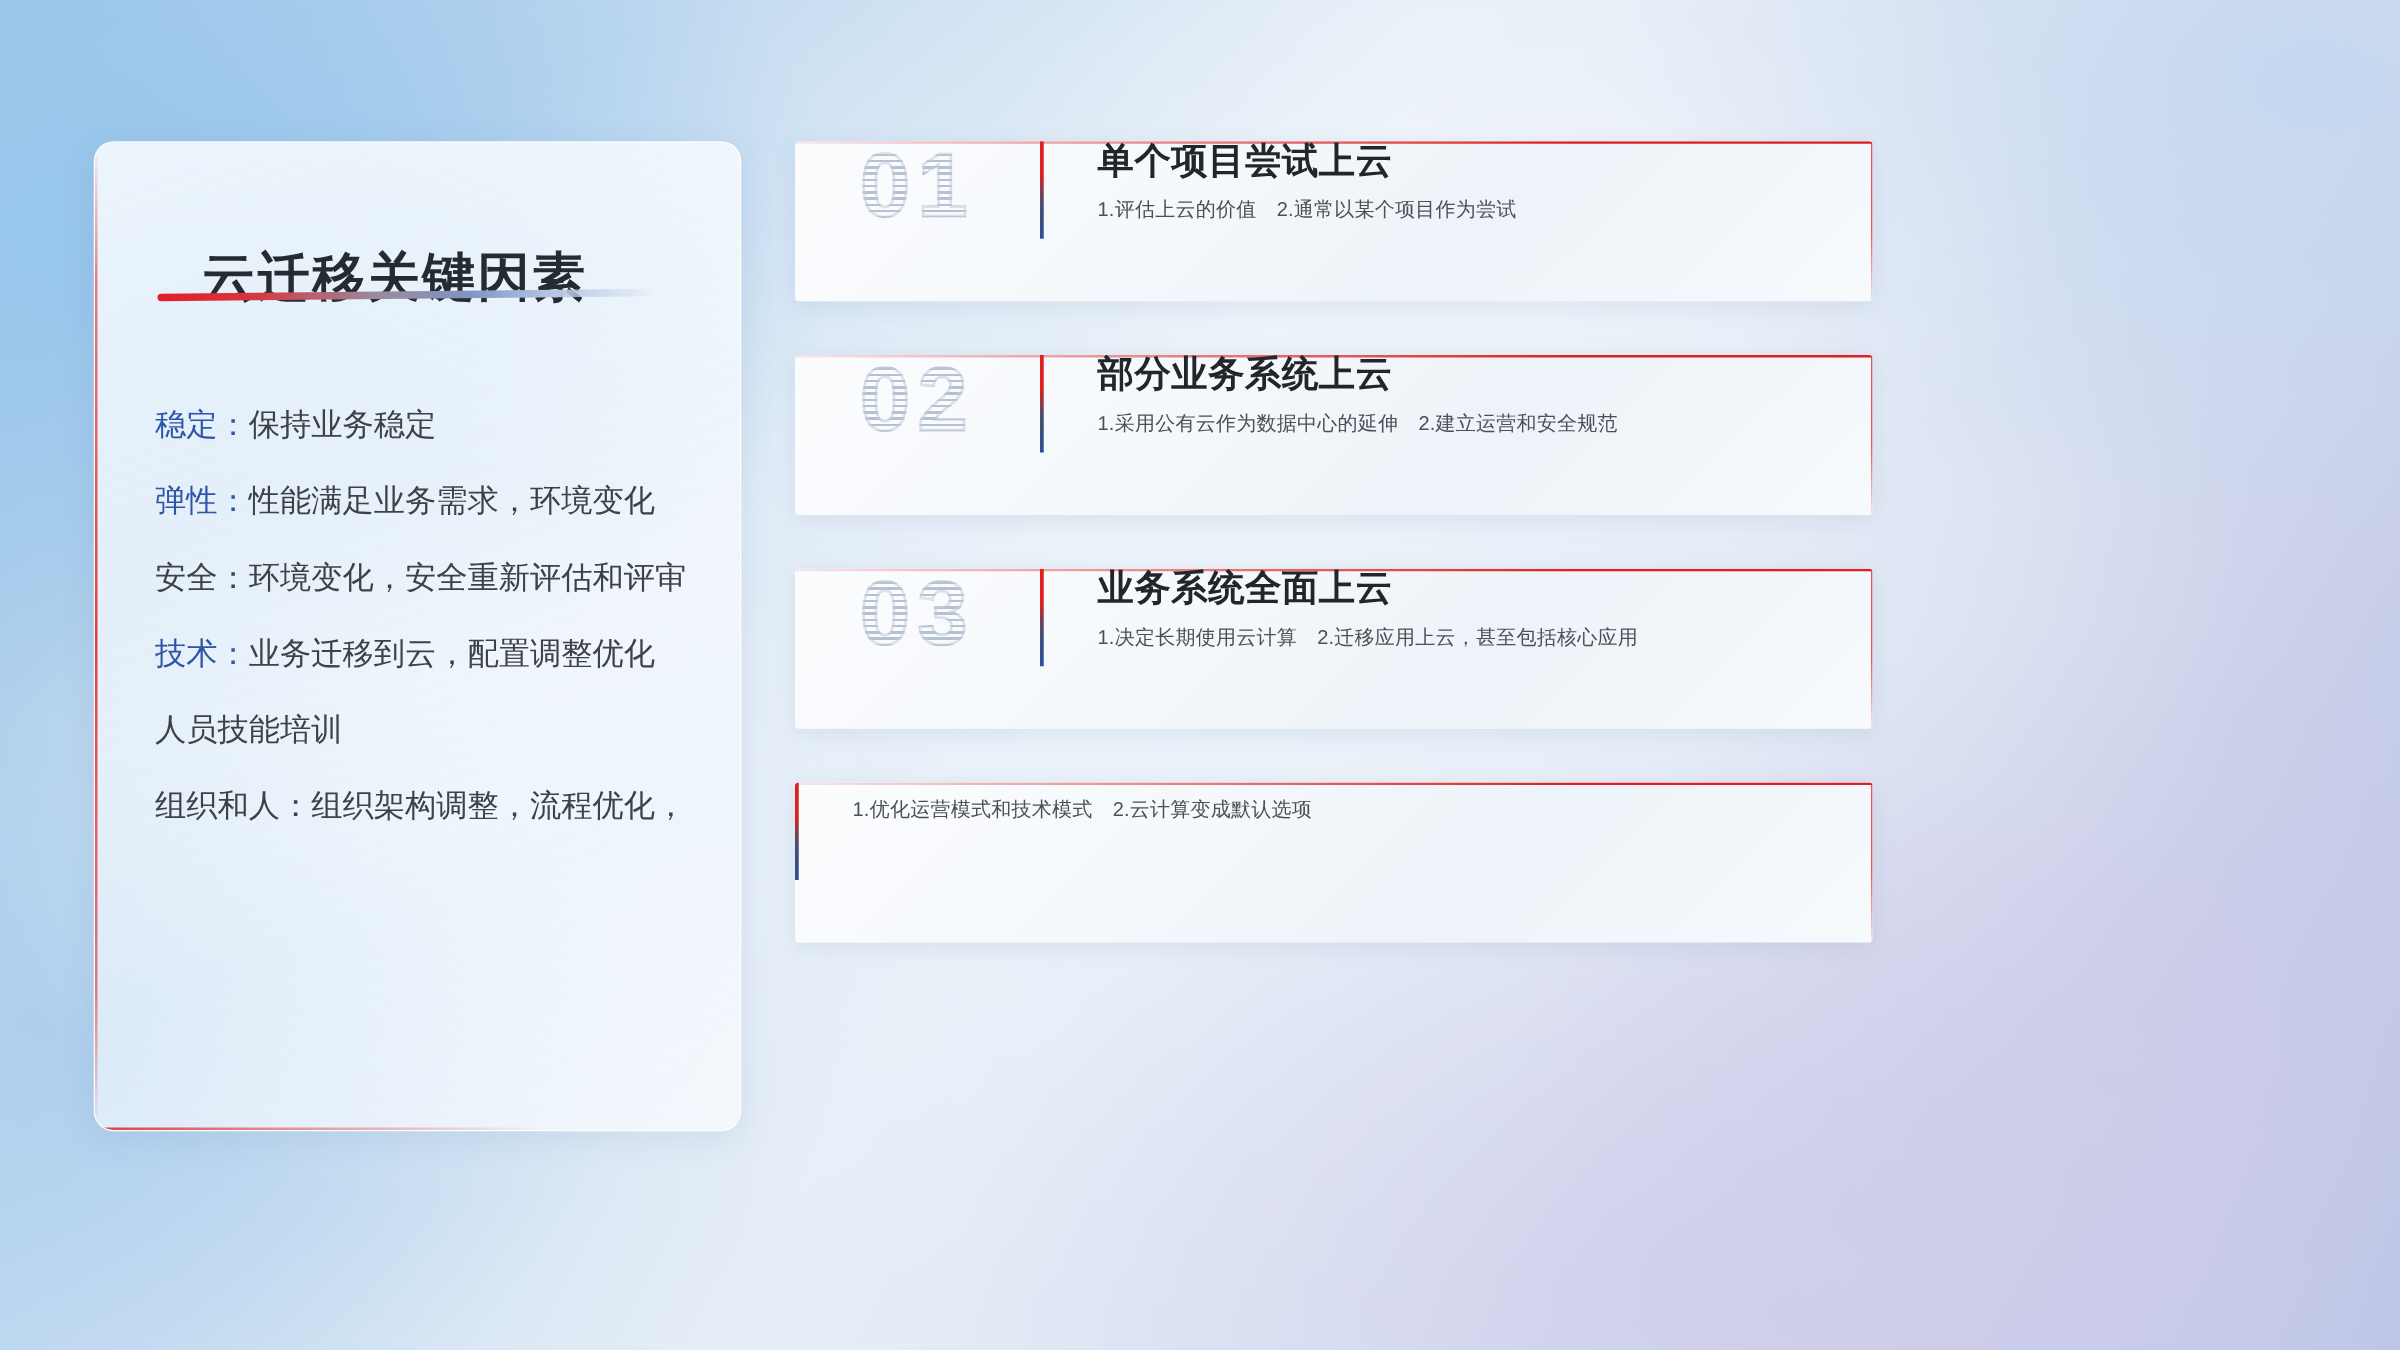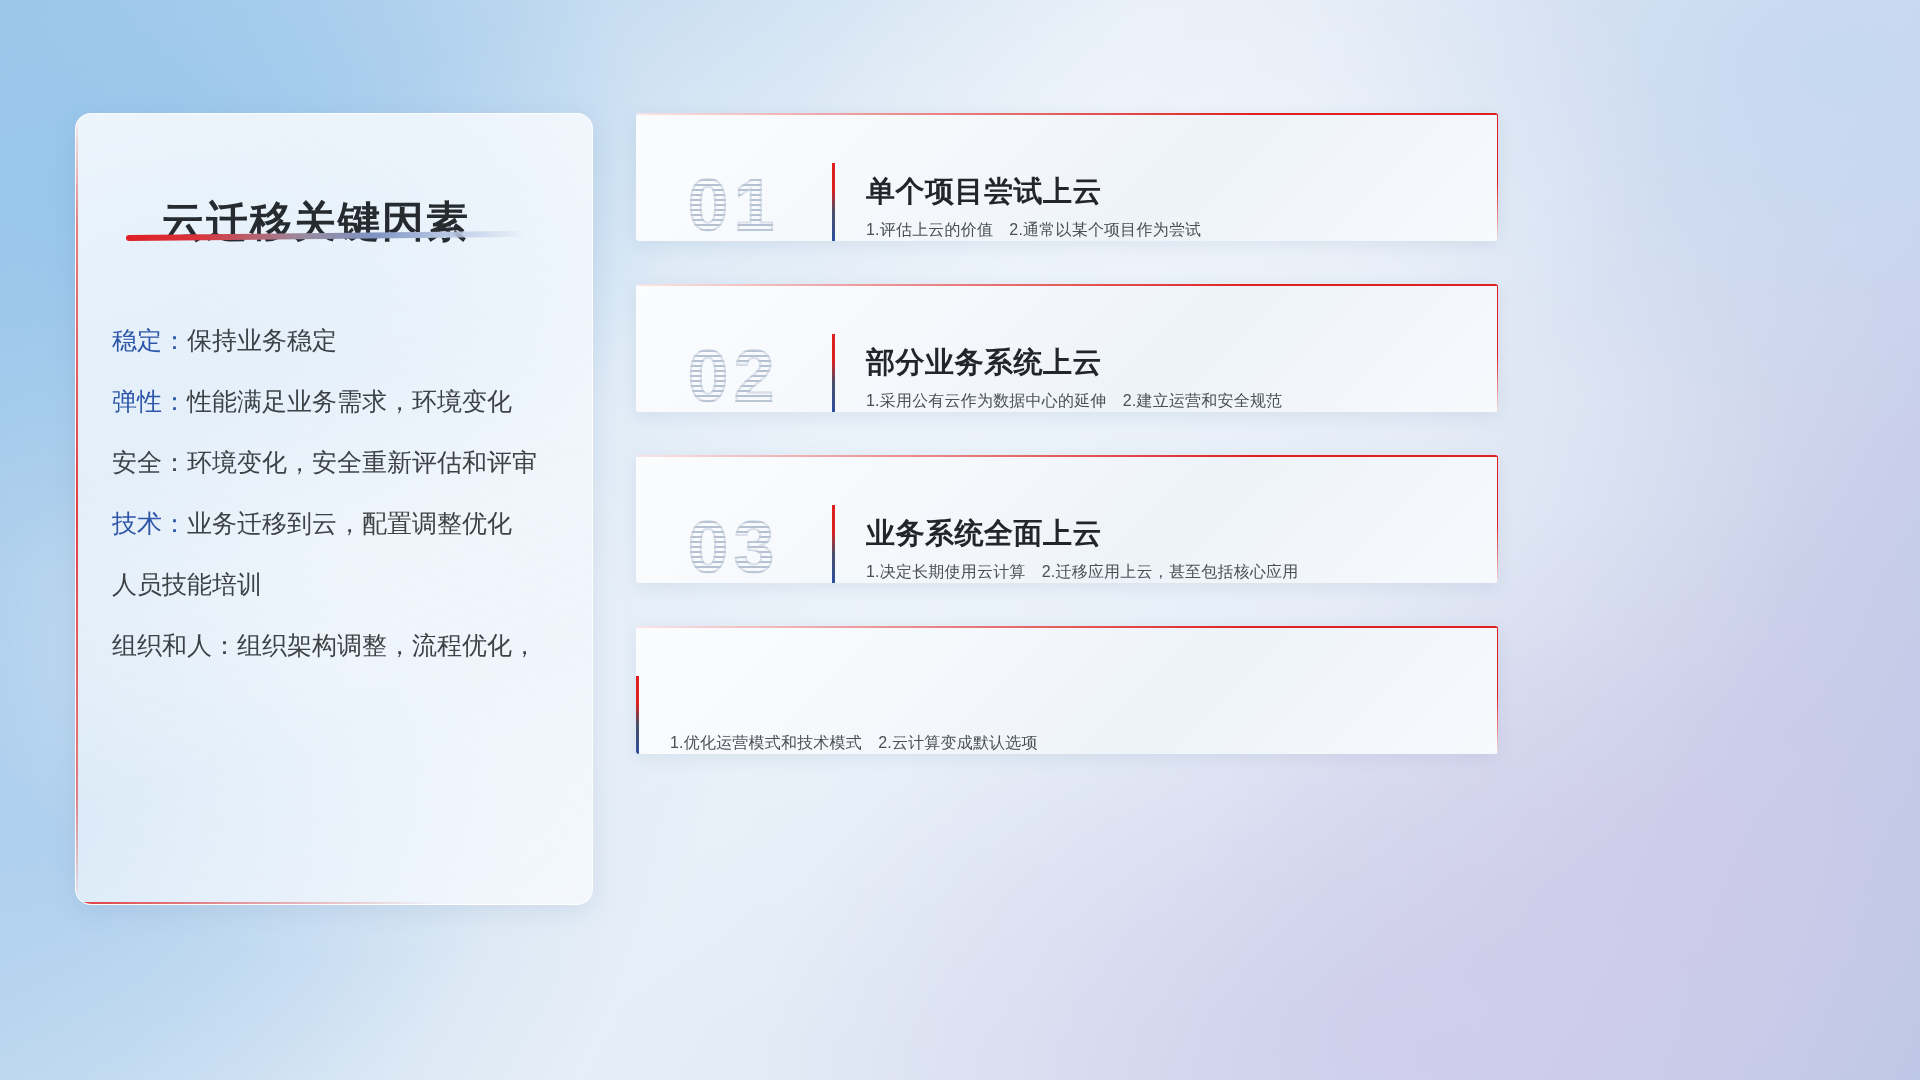--- a/index.html
+++ b/index.html
@@ -97,21 +97,21 @@
     top: 119px;
     width: 400px;
     height: 6px;
     border-radius: 3px;
     background: linear-gradient(to right, #e01f26 0%, #d8343c 18%, #9a8a9e 44%, #7f94c3 62%, #b9c8e4 80%, rgba(214,226,243,0) 100%);
     transform: skewY(-0.6deg);
   }
 
   .factor-list {
     position: absolute;
-    left: 36px;
+    left: 48px;
     top: 196px;
     right: 18px;
   }
   .factor-row {
     font-size: 25px;
     line-height: 61px;
     color: #3d4247;
     white-space: nowrap;
   }
   .factor-label { font-weight: 400; }
@@ -148,21 +148,21 @@
     content: "";
     position: absolute;
     top: 0; right: 0; bottom: 0;
     width: 1.5px;
     background: linear-gradient(to bottom, #e0201f 0%, #e0201f 55%, rgba(224,32,32,0.45) 85%, rgba(224,32,32,0.10) 100%);
   }
   .card-inner {
     position: absolute;
     inset: 0;
     display: flex;
-    align-items: flex-end;
+    align-items: flex-start;
   }
 
   
   .step-num {
     width: 196px;
     flex: 0 0 196px;
     text-align: center;
     font-size: 72px;
     font-weight: 700;
     letter-spacing: 6px;
@@ -183,21 +183,21 @@
 
   .divider {
     flex: 0 0 3px;
     width: 3px;
     height: 78px;
     background: linear-gradient(to bottom, #e0201f 0%, #e0201f 34%, #4a4f68 62%, #2c4fa0 100%);
   }
 
   .card-body {
     flex: 1 1 auto;
-    padding-left: 31px;
+    padding-left: 43px;
     padding-right: 24px;
     min-width: 0;
   }
   .card-title {
     font-size: 29px;
     font-weight: 600;
     color: #22262b;
     letter-spacing: 0.5px;
     line-height: 1.15;
     white-space: nowrap;

